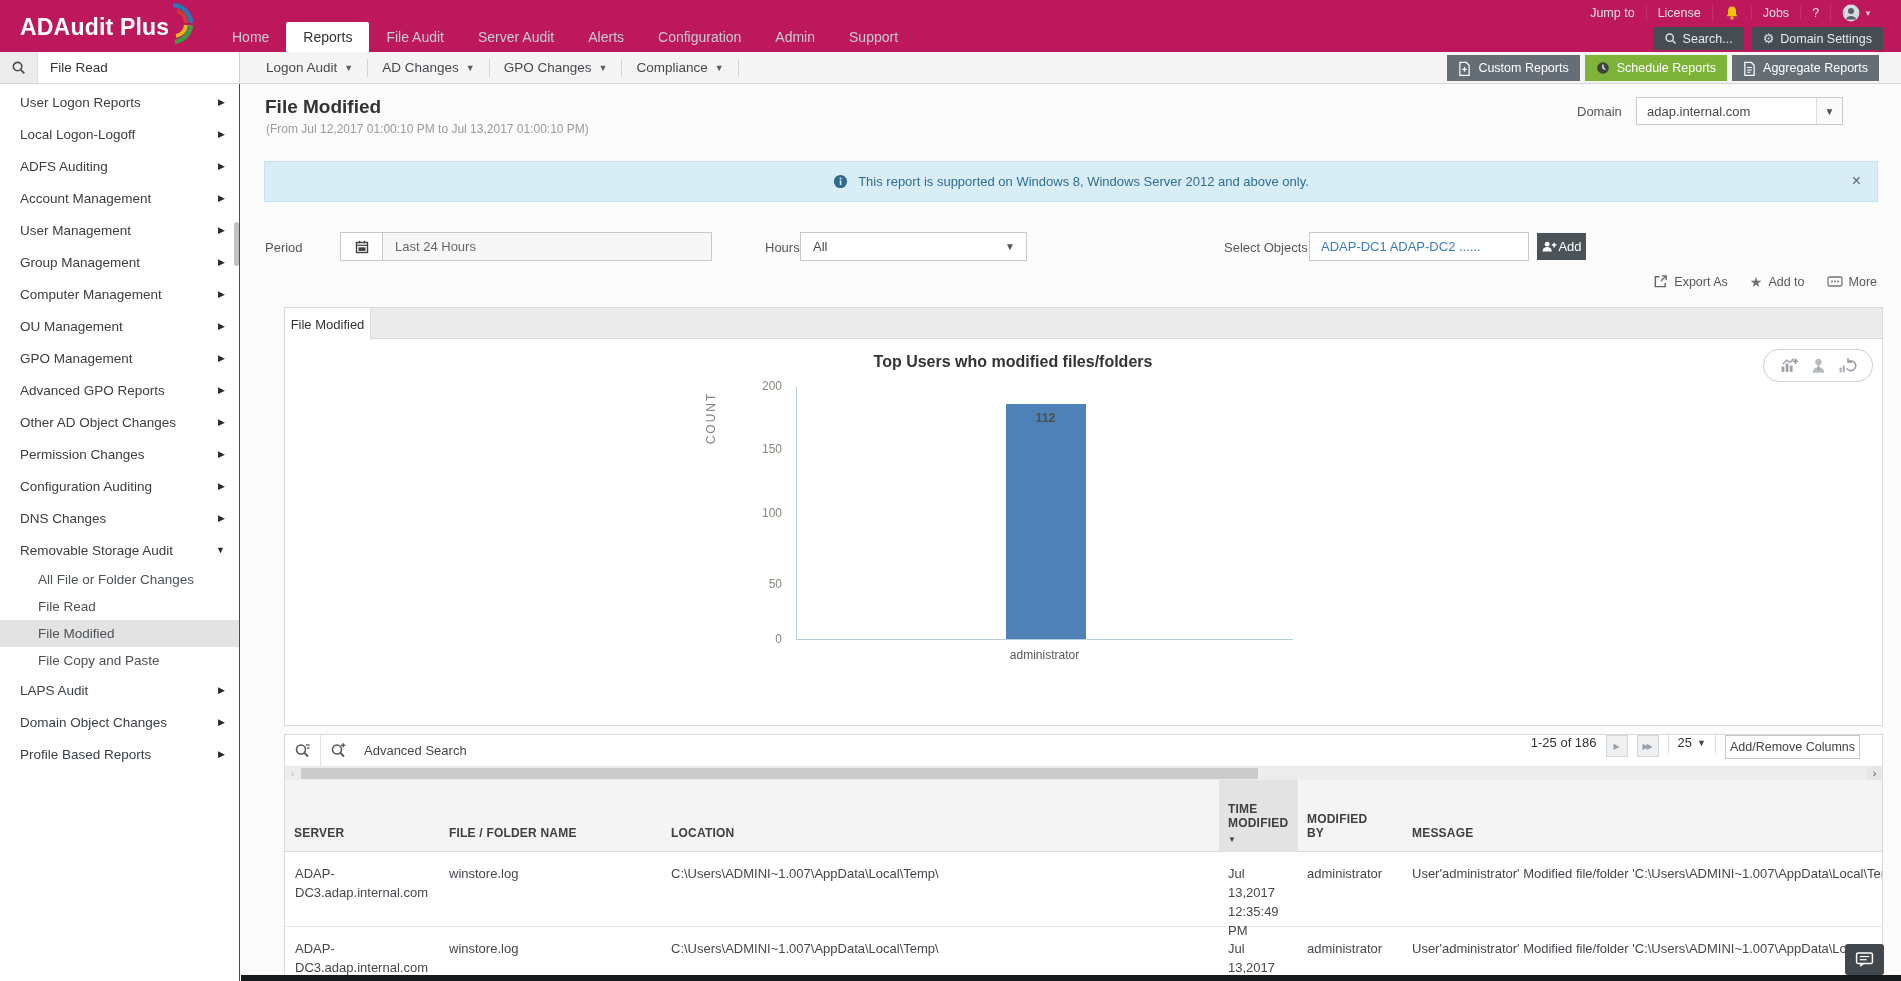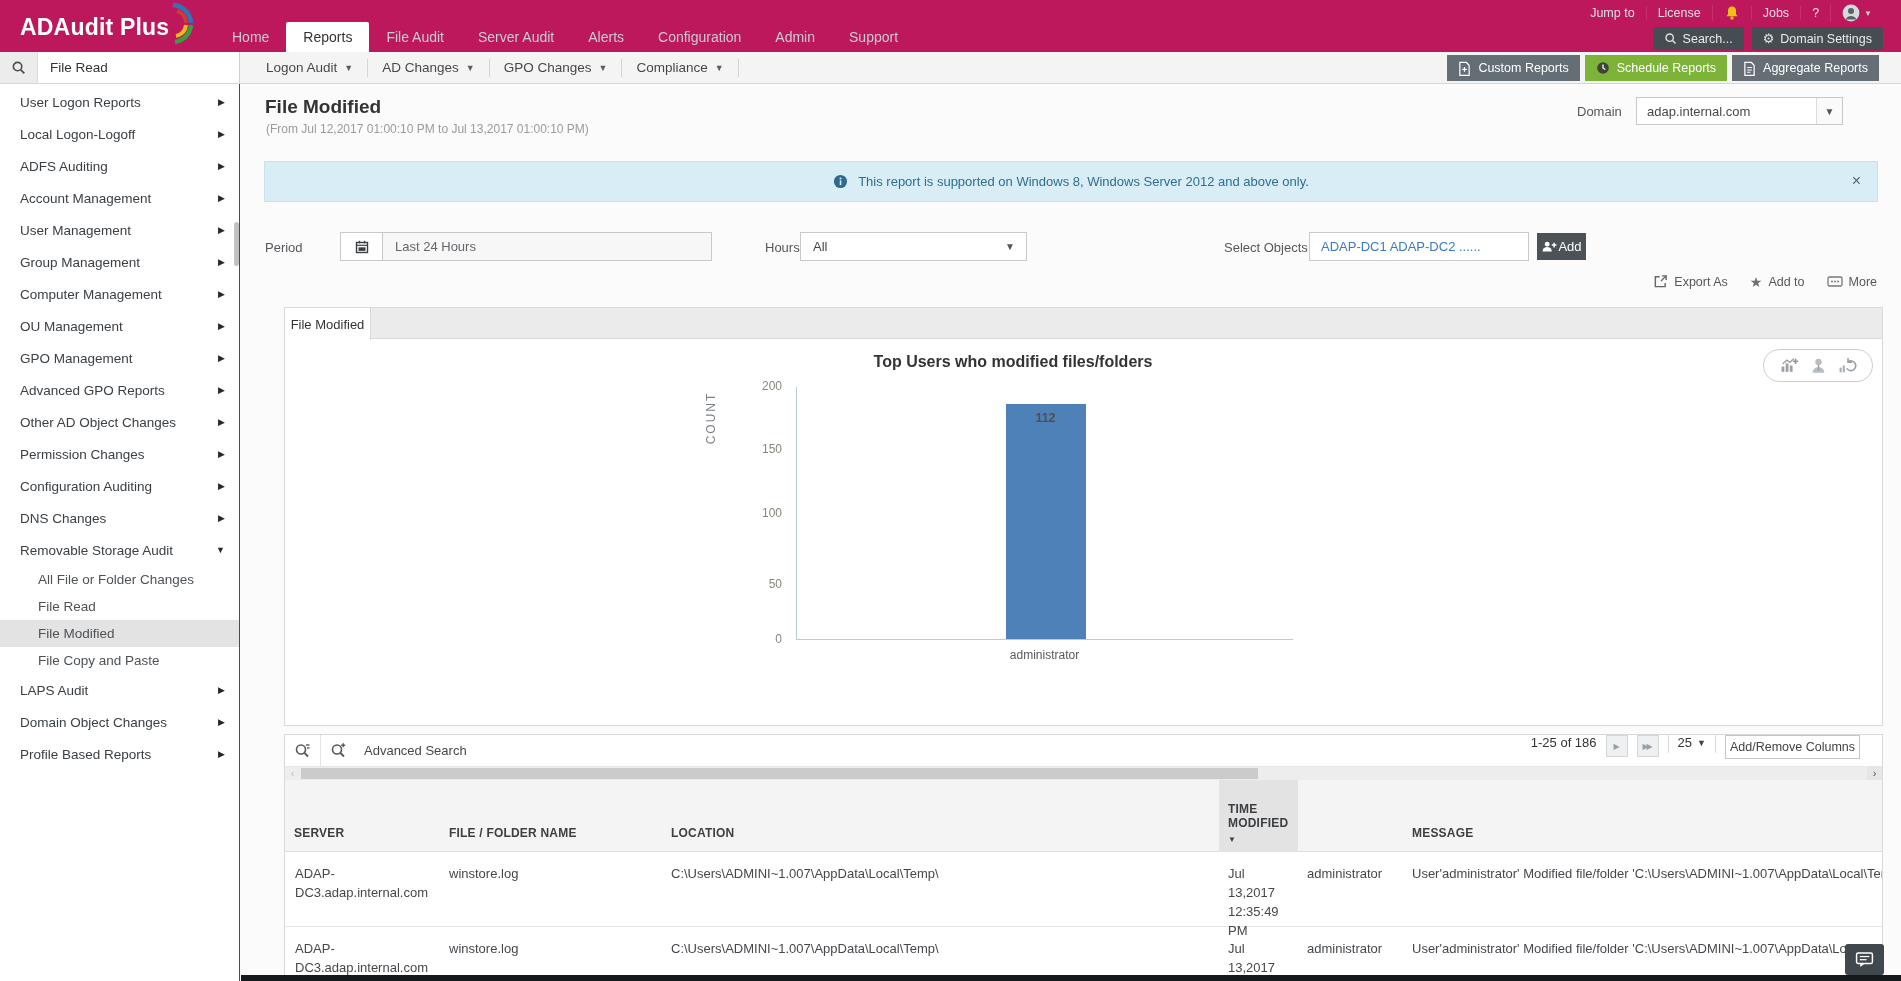--- a/index.html
+++ b/index.html
@@ -494,20 +494,23 @@
         <div class="th-cell" style="left: 155px; width: 222px;">
           <span>FILE / FOLDER NAME</span>
         </div>
         <div class="th-cell" style="left: 377px; width: 557px;">
           <span>LOCATION</span>
         </div>
         <div class="th-cell sorted" style="left: 934px; width: 79px;">
           <span style="width: 68px;">TIME MODIFIED</span>
           <span class="sort-arrow">▼</span>
         </div>
+        <div class="th-cell" style="left: 1013px; width: 105px;">
+          <span style="width: 64px;">MODIFIED BY</span>
+        </div>
         <div class="th-cell" style="left: 1118px; width: 481px;">
           <span>MESSAGE</span>
         </div>
       </div>
     <div id="tbody-holder">
         <div class="trow" style="top: 117px;">
           <div class="td-cell" style="left: 0px; width: 150px; padding-left: 10px;">ADAP-DC3.adap.internal.com</div>
           <div class="td-cell" style="left: 155px; width: 222px;">winstore.log</div>
           <div class="td-cell" style="left: 377px; width: 557px;">C:\Users\ADMINI~1.007\AppData\Local\Temp\</div>
           <div class="td-cell" style="left: 934px; width: 74px;">Jul 13,2017 12:35:49 PM</div>

